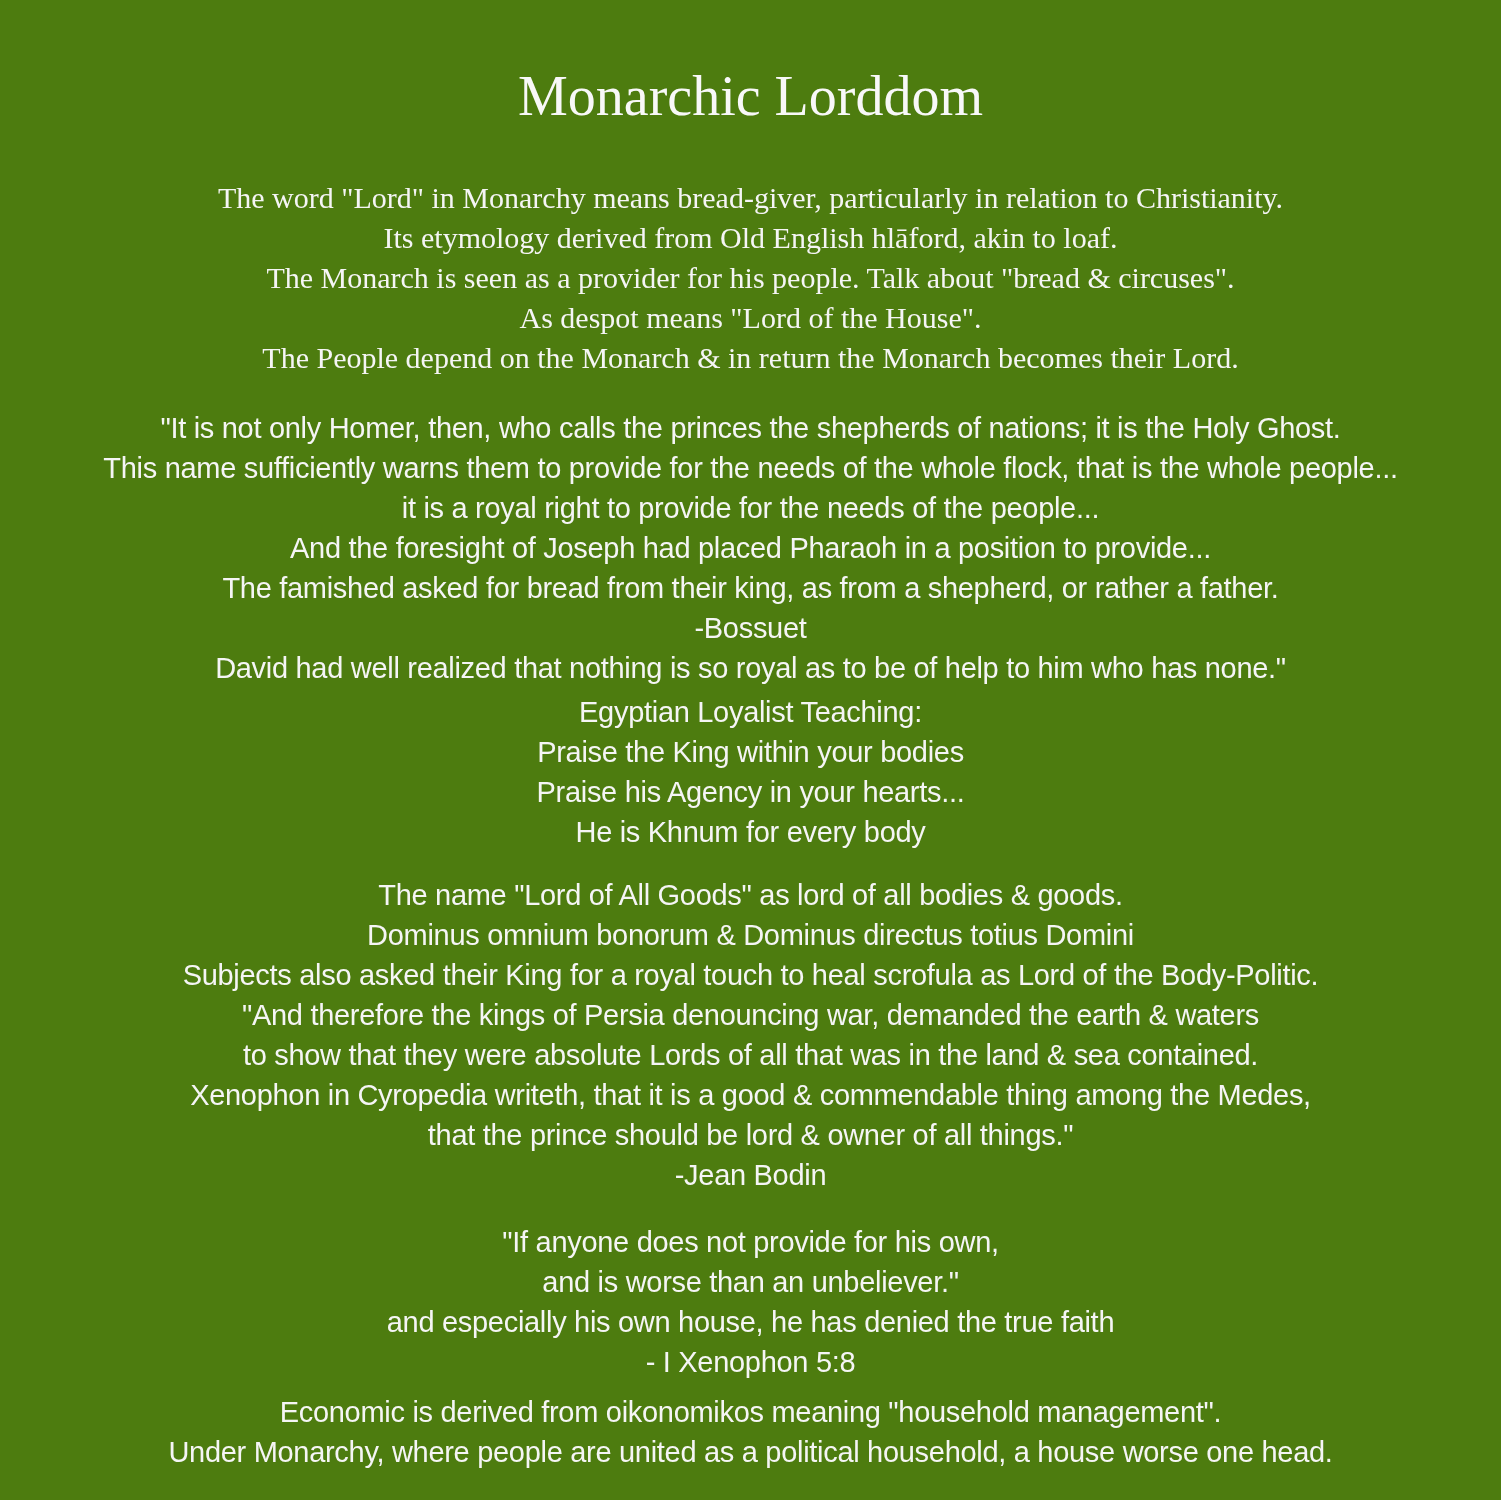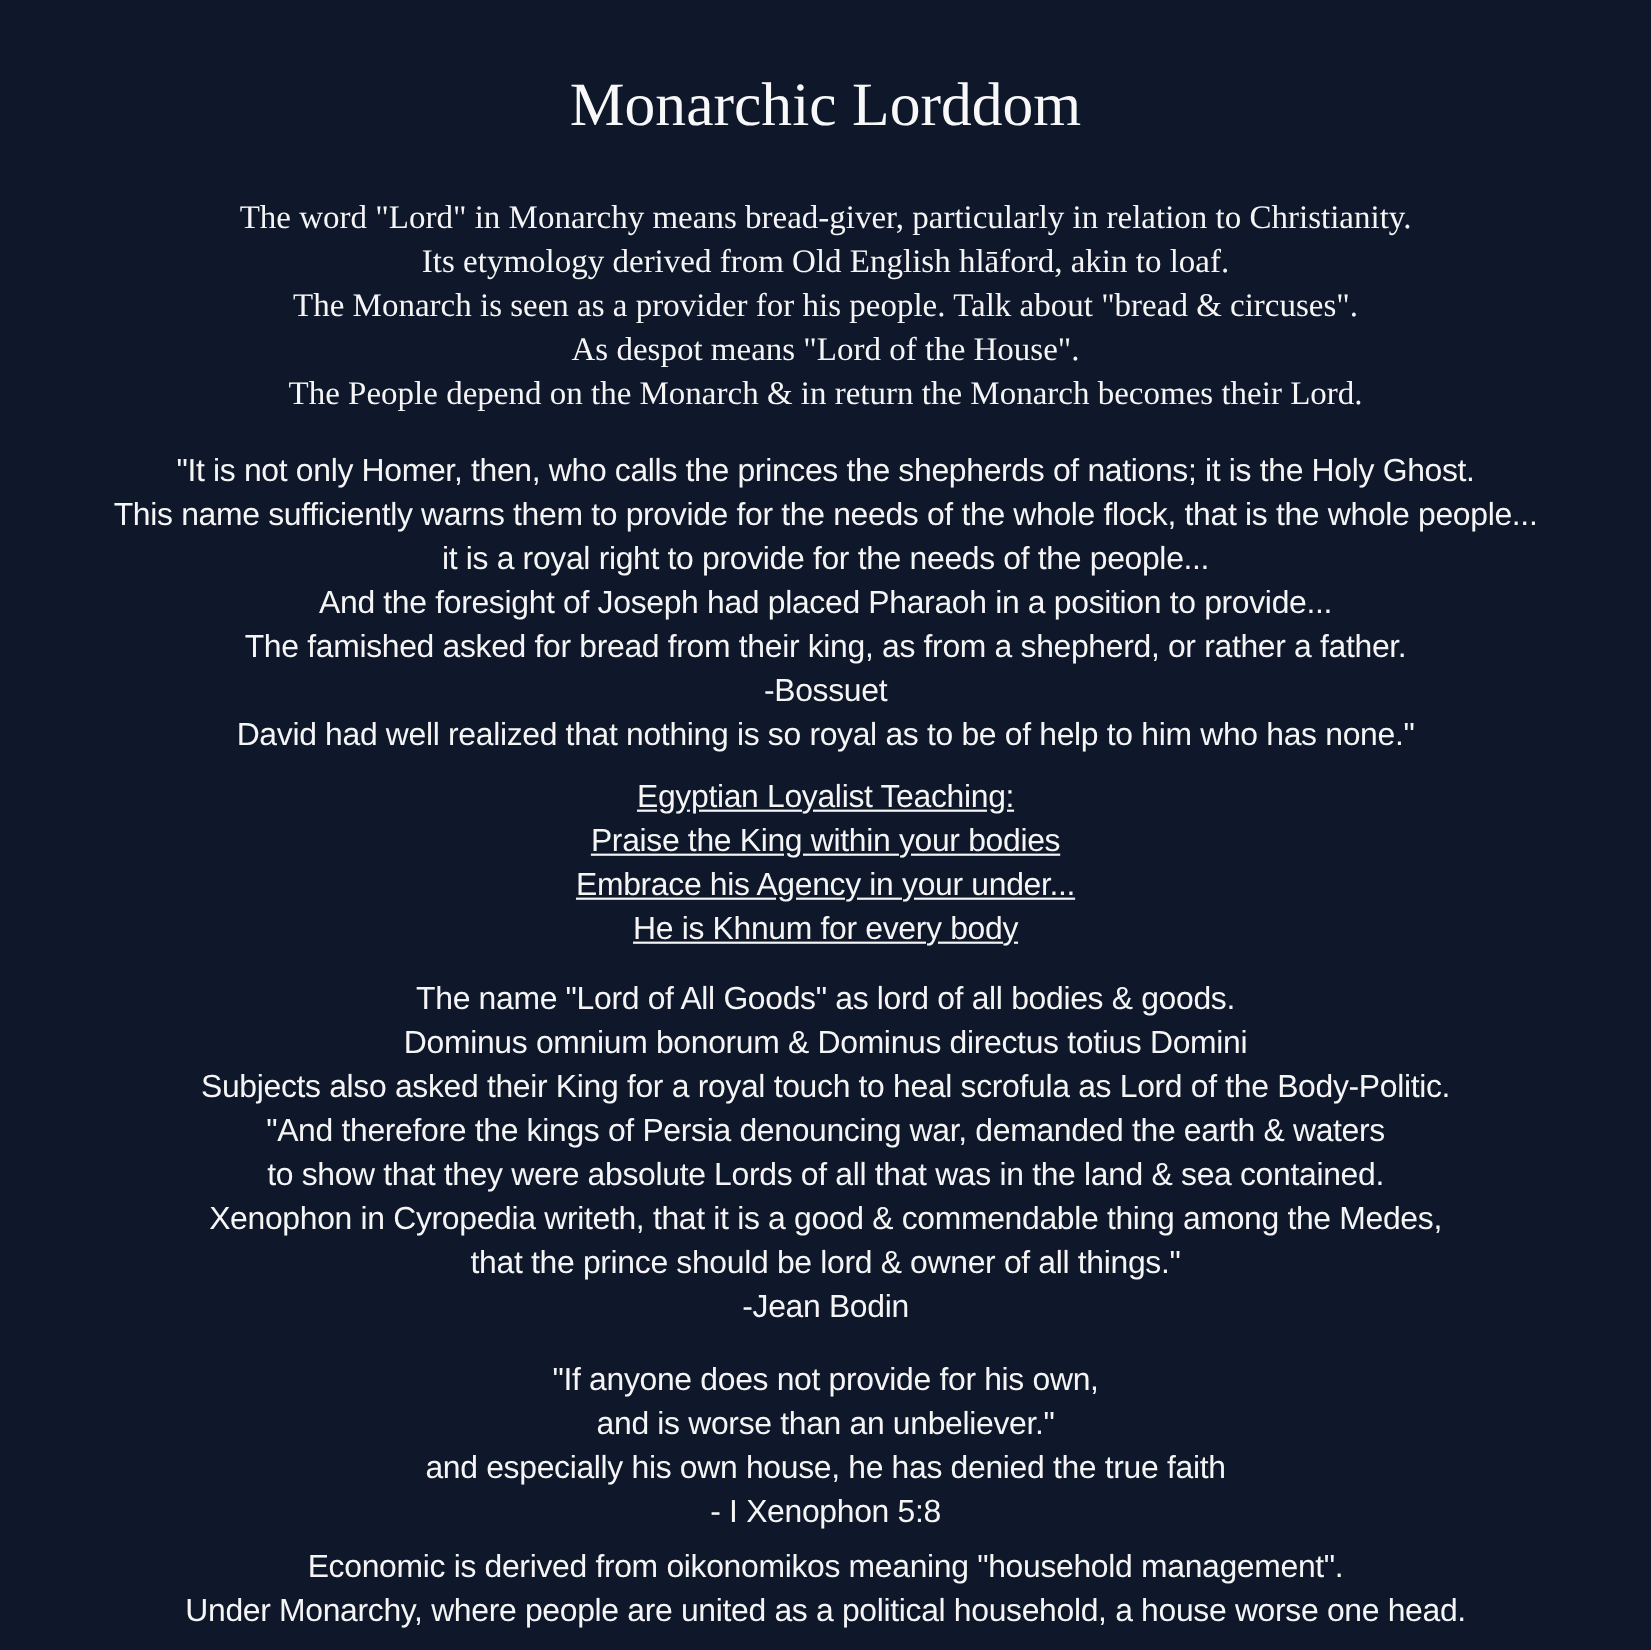--- a/index.html
+++ b/index.html
@@ -4,21 +4,21 @@
 <style>
   html, body {
     margin: 0;
     padding: 0;
     background: #343434;
   }
   .poster {
     position: relative;
     width: 1501px;
     height: 1500px;
-    background: #0f172a;
+    background: #4d7c0f;
     color: #f5f5f5;
     text-align: center;
     overflow: hidden;
     box-sizing: border-box;
     padding-top: 26px;
   }
   .title {
     font-family: "Liberation Serif", serif;
     font-size: 56px;
     font-weight: 400;
@@ -34,21 +34,21 @@
     line-height: 40px;
     margin-top: 50px;
   }
   .sans-block {
     font-family: "Liberation Sans", sans-serif;
     font-size: 29px;
     line-height: 40px;
     letter-spacing: -0.3px;
   }
   .bossuet-block  { margin-top: 30px; }
-  .egyptian-block { margin-top: 17px; text-decoration: underline; }
+  .egyptian-block { margin-top: 4px; }
   .bodin-block    { margin-top: 23px; }
   .timothy-block  { margin-top: 27px; }
   .economic-block { margin-top: 10px; }
   .line { min-height: 40px; }
 </style>
 </head>
 <body>
 
 <div class="poster">
 
@@ -68,21 +68,21 @@
     <div class="line">it is a royal right to provide for the needs of the people...</div>
     <div class="line">And the foresight of Joseph had placed Pharaoh in a position to provide...</div>
     <div class="line">The famished asked for bread from their king, as from a shepherd, or rather a father.</div>
     <div class="line">-Bossuet</div>
     <div class="line">David had well realized that nothing is so royal as to be of help to him who has none."</div>
   </div>
 
   <div class="block sans-block egyptian-block">
     <div class="line">Egyptian Loyalist Teaching:</div>
     <div class="line">Praise the King within your bodies</div>
-    <div class="line">Embrace his Agency in your under...</div>
+    <div class="line">Praise his Agency in your hearts...</div>
     <div class="line">He is Khnum for every body</div>
   </div>
 
   <div class="block sans-block bodin-block">
     <div class="line">The name "Lord of All Goods" as lord of all bodies &amp; goods.</div>
     <div class="line">Dominus omnium bonorum &amp; Dominus directus totius Domini</div>
     <div class="line">Subjects also asked their King for a royal touch to heal scrofula as Lord of the Body-Politic.</div>
     <div class="line">"And therefore the kings of Persia denouncing war, demanded the earth &amp; waters</div>
     <div class="line">to show that they were absolute Lords of all that was in the land &amp; sea contained.</div>
     <div class="line">Xenophon in Cyropedia writeth, that it is a good &amp; commendable thing among the Medes,</div>

